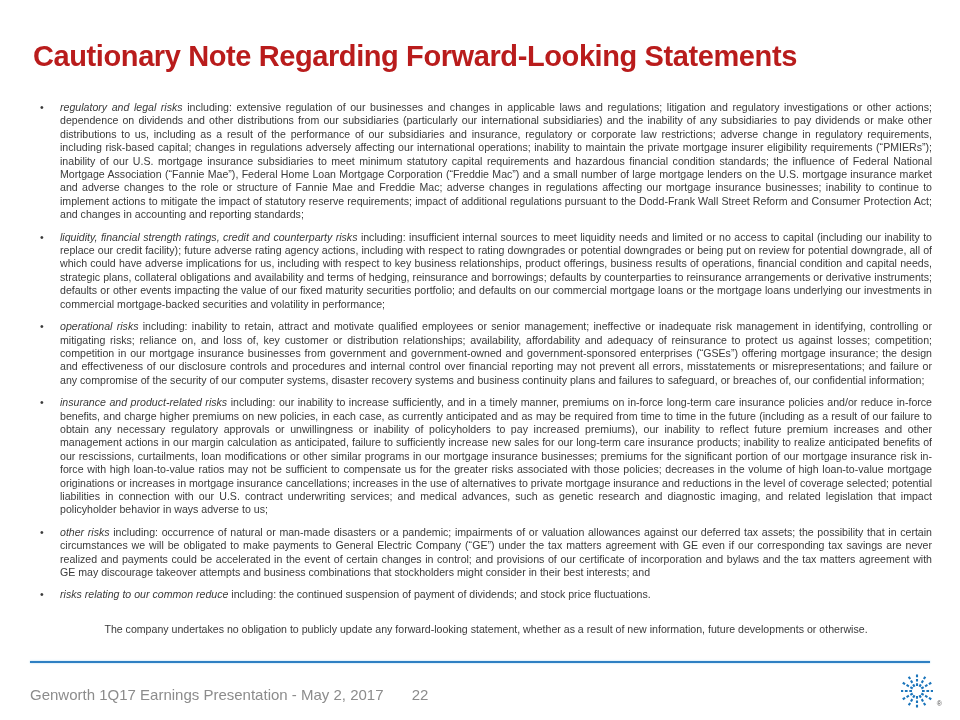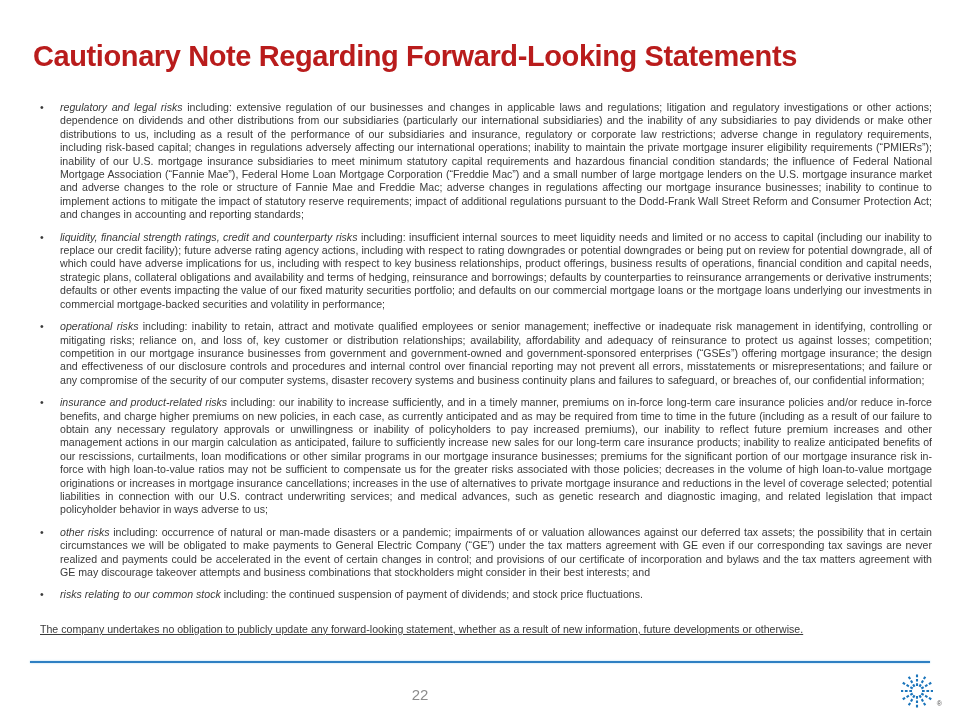--- a/index.html
+++ b/index.html
@@ -34,22 +34,21 @@
     font-size:10.6px;
     color:#3a3a3a;
   }
   .bullet-text {
     flex:1;
     text-align:justify;
   }
   .bullet-text i { }
   .closing {
     margin-top:21px;
-    text-align:left;
-    text-decoration:underline;
+    text-align:center;
   }
   .footer-rule {
     position:absolute;
     left:30px; top:661px;
     width:900px; height:2px;
     background:#2f80c3;
     box-shadow:0 0 2px #9fd0ee;
   }
   .footer-left {
     position:absolute;
@@ -114,29 +113,30 @@
       <p class="bullet-text"><i>insurance and product-related risks</i><span> including: our inability to increase sufficiently, and in a timely manner, premiums on in-force long-term care insurance policies and/or reduce in-force benefits, and charge higher premiums on new policies, in each case, as currently anticipated and as may be required from time to time in the future (including as a result of our failure to obtain any necessary regulatory approvals or unwillingness or inability of policyholders to pay increased premiums), our inability to reflect future premium increases and other management actions in our margin calculation as anticipated, failure to sufficiently increase new sales for our long-term care insurance products; inability to realize anticipated benefits of our rescissions, curtailments, loan modifications or other similar programs in our mortgage insurance businesses; premiums for the significant portion of our mortgage insurance risk in-force with high loan-to-value ratios may not be sufficient to compensate us for the greater risks associated with those policies; decreases in the volume of high loan-to-value mortgage originations or increases in mortgage insurance cancellations; increases in the use of alternatives to private mortgage insurance and reductions in the level of coverage selected; potential liabilities in connection with our U.S. contract underwriting services; and medical advances, such as genetic research and diagnostic imaging, and related legislation that impact policyholder behavior in ways adverse to us;</span></p>
     </div>
 
     <div class="bullet-item">
       <span class="bullet-marker">•</span>
       <p class="bullet-text"><i>other risks</i><span> including: occurrence of natural or man-made disasters or a pandemic; impairments of or valuation allowances against our deferred tax assets; the possibility that in certain circumstances we will be obligated to make payments to General Electric Company (“GE”) under the tax matters agreement with GE even if our corresponding tax savings are never realized and payments could be accelerated in the event of certain changes in control; and provisions of our certificate of incorporation and bylaws and the tax matters agreement with GE may discourage takeover attempts and business combinations that stockholders might consider in their best interests; and</span></p>
     </div>
 
     <div class="bullet-item">
       <span class="bullet-marker">•</span>
-      <p class="bullet-text"><i>risks relating to our common stock</i><span> including: the continued suspension of payment of dividends; and stock price fluctuations.</span></p>
+      <p class="bullet-text"><i>risks relating to our common reduce</i><span> including: the continued suspension of payment of dividends; and stock price fluctuations.</span></p>
     </div>
 
     <p class="closing">The company undertakes no obligation to publicly update any forward-looking statement, whether as a result of new information, future developments or otherwise.</p>
 
   </div>
 
   <div class="footer-rule"></div>
 
+  <div class="footer-left">Genworth 1Q17 Earnings Presentation - May 2, 2017</div>
 
   <div class="page-number">22</div>
 
   <div class="logo">
     <svg class="logo-star" viewBox="0 0 40 40" xmlns="http://www.w3.org/2000/svg">
       <g stroke="#1b75bb" stroke-width="2.1" stroke-dasharray="2.7 1.7" stroke-linecap="butt">
         <line x1="25" y1="20" x2="36" y2="20"></line>
         <line x1="24.3" y1="17.5" x2="34.7" y2="11.5"></line>
         <line x1="22.5" y1="15.7" x2="28.5" y2="5.3"></line>
         <line x1="20" y1="15" x2="20" y2="3"></line>

